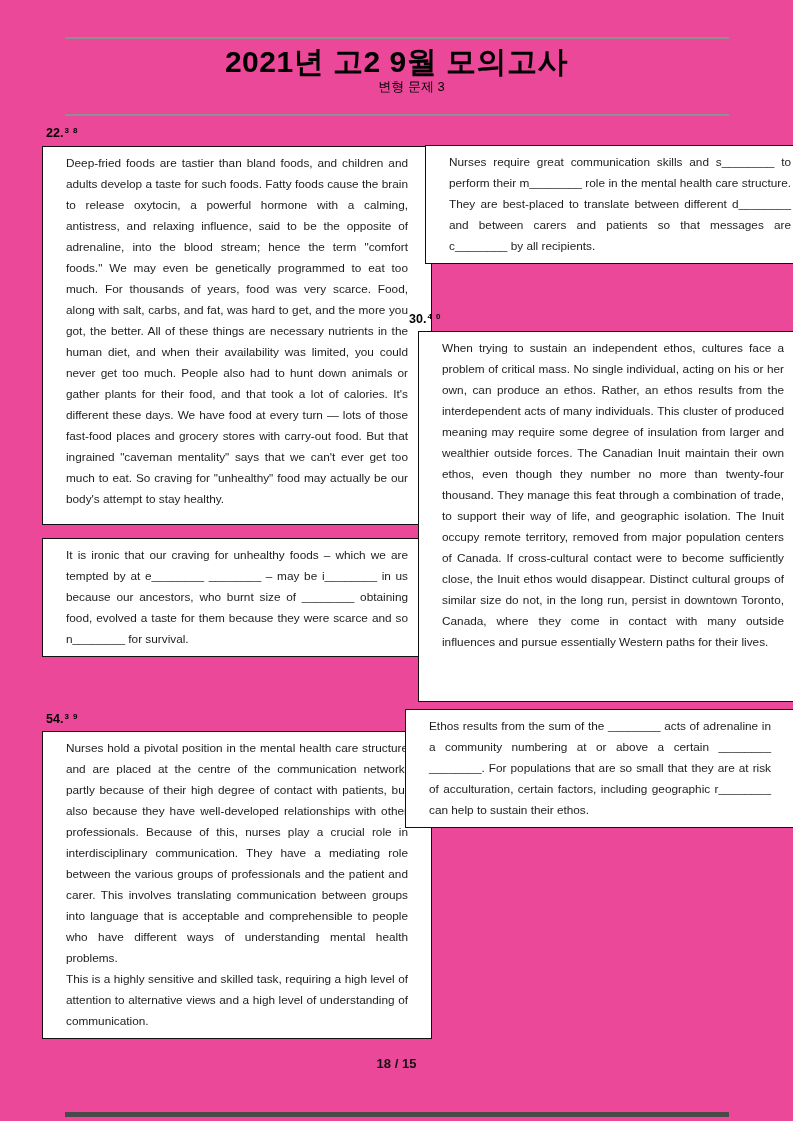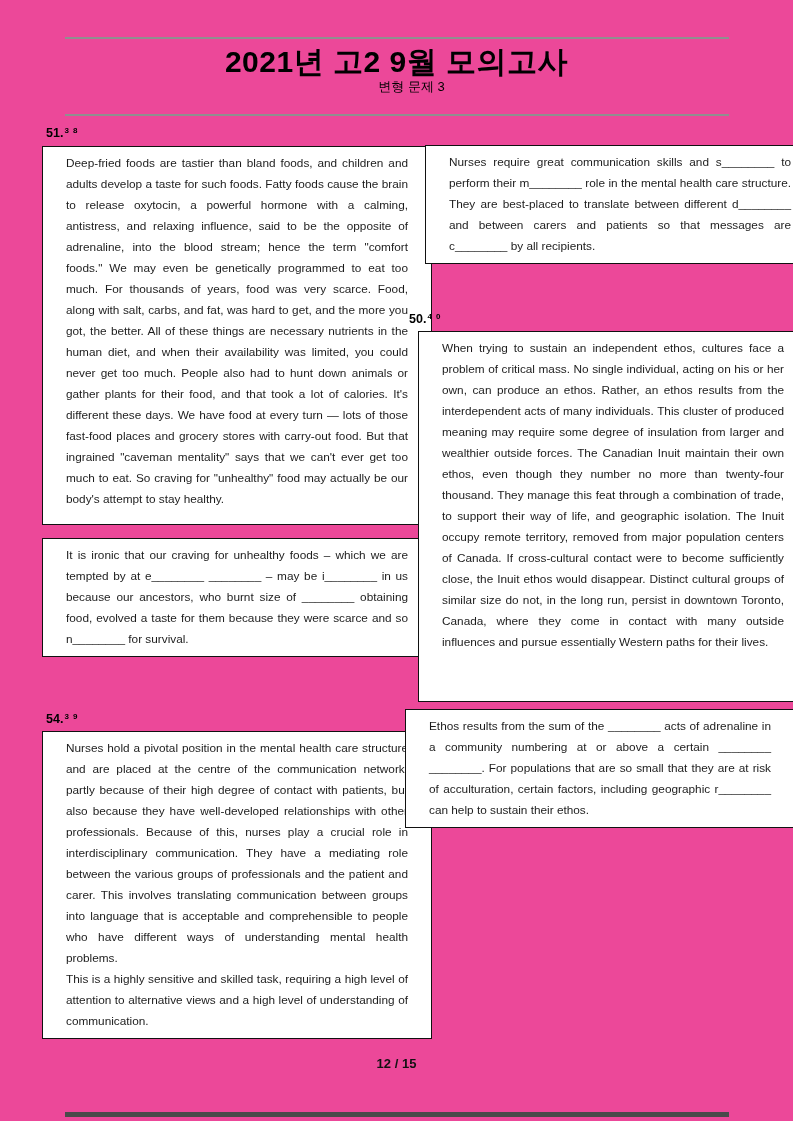--- a/index.html
+++ b/index.html
@@ -78,36 +78,36 @@
 
 <div class="page">
 
   <div class="rule rule-top"></div>
 
   <div class="page-title">2021년 고2 9월 모의고사</div>
   <div class="page-subtitle">변형 문제 3</div>
 
   <div class="rule rule-bottom"></div>
 
-  <div class="q-label l-38"><span>51.</span><span class="sup">3 8</span></div>
+  <div class="q-label l-38"><span>22.</span><span class="sup">3 8</span></div>
 
   <div class="box b-38-passage">Deep-fried foods are tastier than bland foods, and children and adults develop a taste for such foods. Fatty foods cause the brain to release oxytocin, a powerful hormone with a calming, antistress, and relaxing influence, said to be the opposite of adrenaline, into the blood stream; hence the term "comfort foods." We may even be genetically programmed to eat too much. For thousands of years, food was very scarce. Food, along with salt, carbs, and fat, was hard to get, and the more you got, the better. All of these things are necessary nutrients in the human diet, and when their availability was limited, you could never get too much. People also had to hunt down animals or gather plants for their food, and that took a lot of calories. It's different these days. We have food at every turn — lots of those fast-food places and grocery stores with carry-out food. But that ingrained "caveman mentality" says that we can't ever get too much to eat. So craving for "unhealthy" food may actually be our body's attempt to stay healthy.</div>
 
   <div class="box b-38-summary">It is ironic that our craving for unhealthy foods – which we are tempted by at e________ ________ – may be i________ in us because our ancestors, who burnt size of ________ obtaining food, evolved a taste for them because they were scarce and so n________ for survival.</div>
 
   <div class="q-label l-39"><span>54.</span><span class="sup">3 9</span></div>
 
   <div class="box b-39-passage">Nurses hold a pivotal position in the mental health care structure and are placed at the centre of the communication network, partly because of their high degree of contact with patients, but also because they have well-developed relationships with other professionals. Because of this, nurses play a crucial role in interdisciplinary communication. They have a mediating role between the various groups of professionals and the patient and carer. This involves translating communication between groups into language that is acceptable and comprehensible to people who have different ways of understanding mental health problems.
 This is a highly sensitive and skilled task, requiring a high level of attention to alternative views and a high level of understanding of communication.</div>
 
   <div class="box b-39-summary">Nurses require great communication skills and s________ to perform their m________ role in the mental health care structure. They are best-placed to translate between different d________ and between carers and patients so that messages are c________ by all recipients.</div>
 
-  <div class="q-label l-40"><span>50.</span><span class="sup">4 0</span></div>
+  <div class="q-label l-40"><span>30.</span><span class="sup">4 0</span></div>
 
   <div class="box b-40-passage">When trying to sustain an independent ethos, cultures face a problem of critical mass. No single individual, acting on his or her own, can produce an ethos. Rather, an ethos results from the interdependent acts of many individuals. This cluster of produced meaning may require some degree of insulation from larger and wealthier outside forces. The Canadian Inuit maintain their own ethos, even though they number no more than twenty-four thousand. They manage this feat through a combination of trade, to support their way of life, and geographic isolation. The Inuit occupy remote territory, removed from major population centers of Canada. If cross-cultural contact were to become sufficiently close, the Inuit ethos would disappear. Distinct cultural groups of similar size do not, in the long run, persist in downtown Toronto, Canada, where they come in contact with many outside influences and pursue essentially Western paths for their lives.</div>
 
   <div class="box b-40-summary">Ethos results from the sum of the ________ acts of adrenaline in a community numbering at or above a certain ________ ________. For populations that are so small that they are at risk of acculturation, certain factors, including geographic r________ can help to sustain their ethos.</div>
 
-  <div class="page-number">12 / 15</div>
+  <div class="page-number">18 / 15</div>
 
   <div class="footer-bar"></div>
 
 </div>
 
 </body></html>

